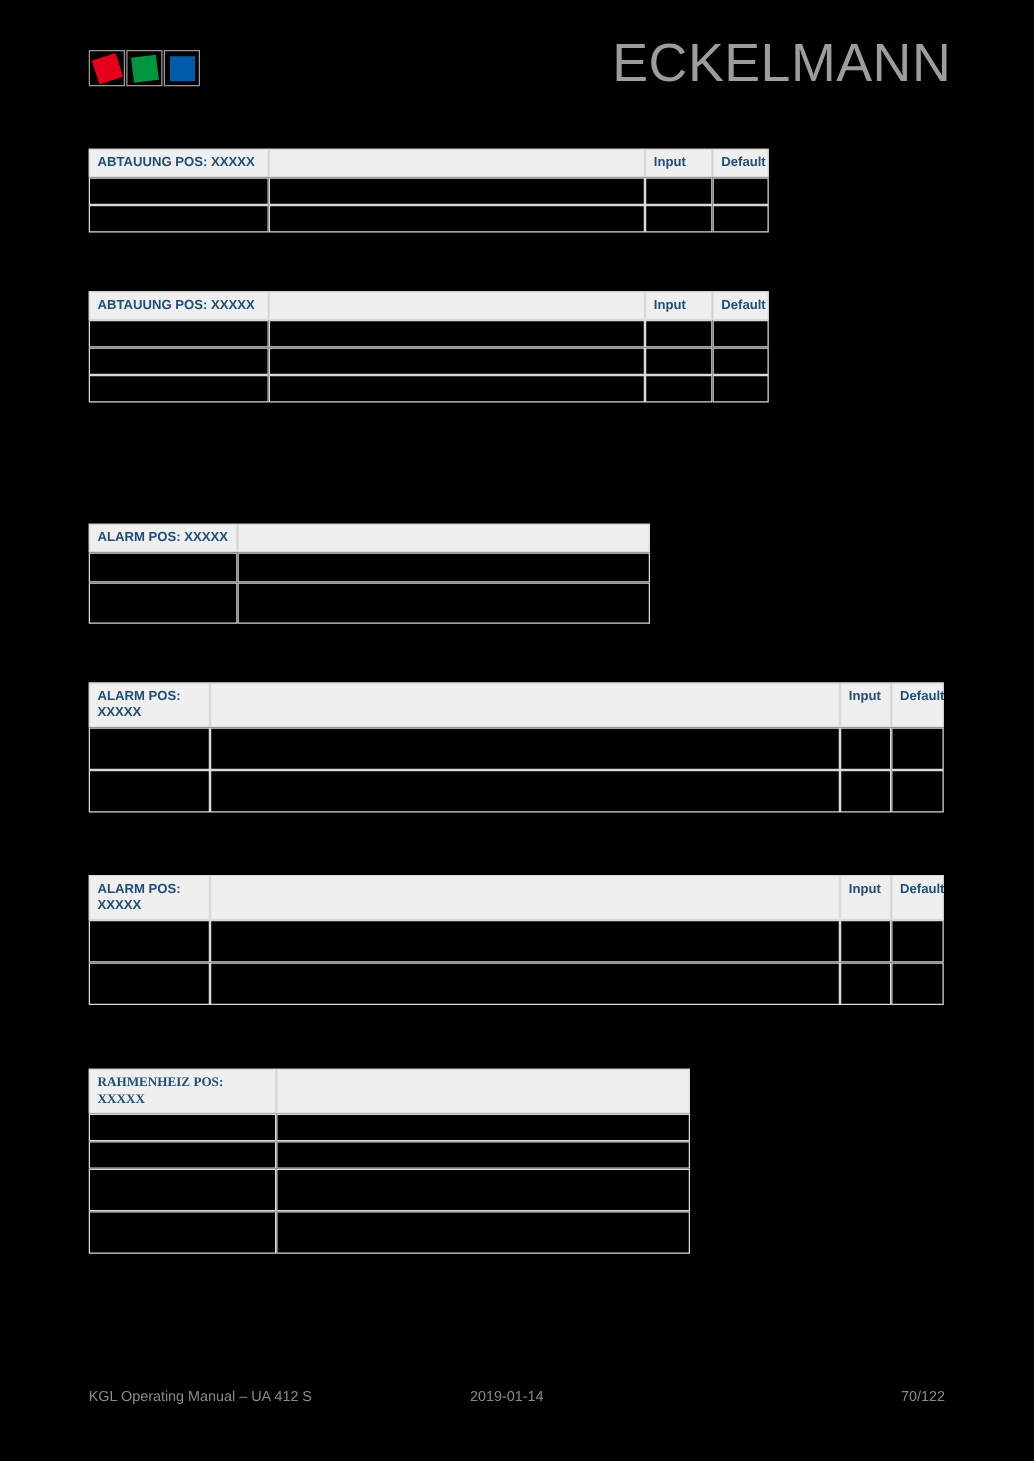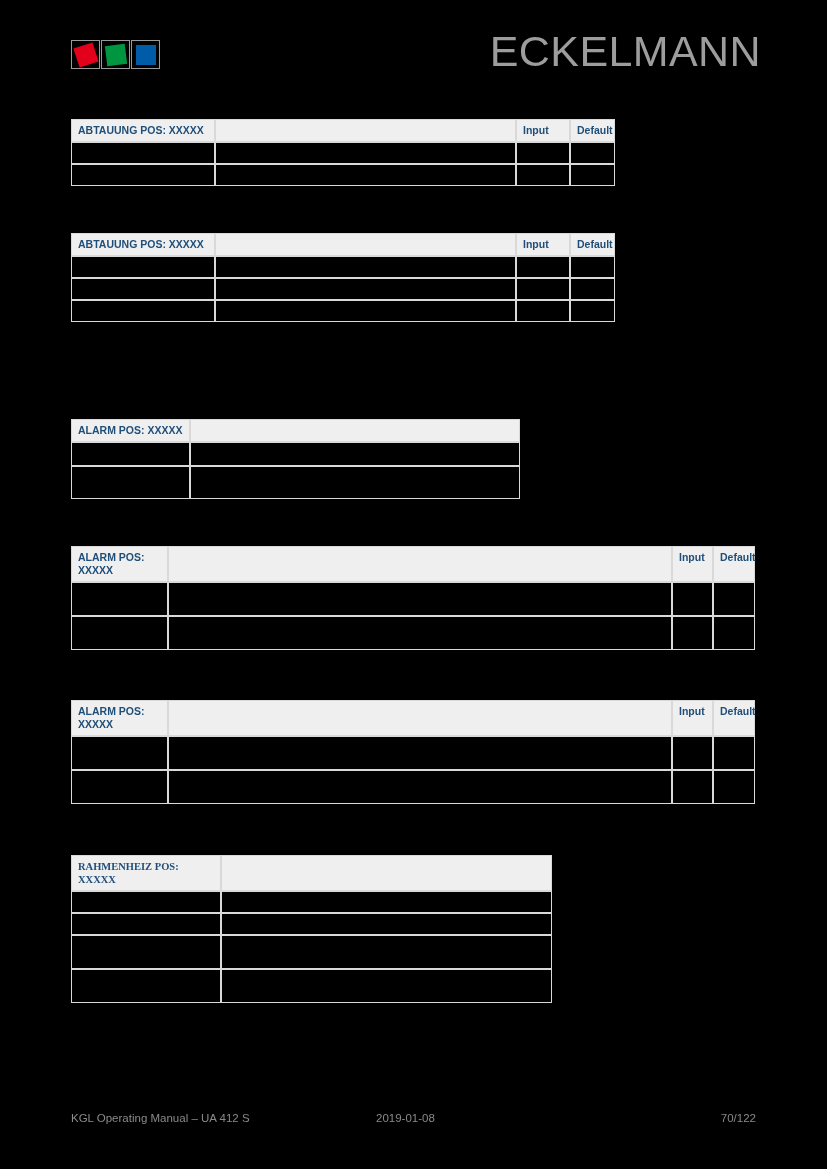--- a/index.html
+++ b/index.html
@@ -296,15 +296,15 @@
     </tr>
     <tr>
       <td class="cell" style="height:32px"></td>
       <td class="cell"></td>
     </tr>
   </tbody>
 </table>
 
 <div class="page-footer">
   <span class="footer-left">KGL Operating Manual – UA 412 S</span>
-  <span class="footer-center">2019-01-08</span>
+  <span class="footer-center">2019-01-14</span>
   <span class="footer-right">70/122</span>
 </div>
 
 </body></html>

